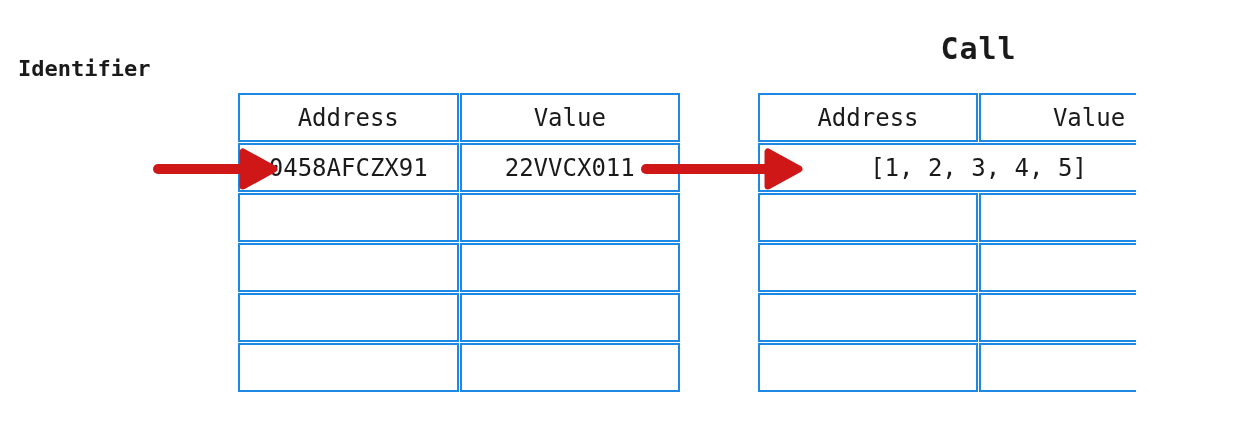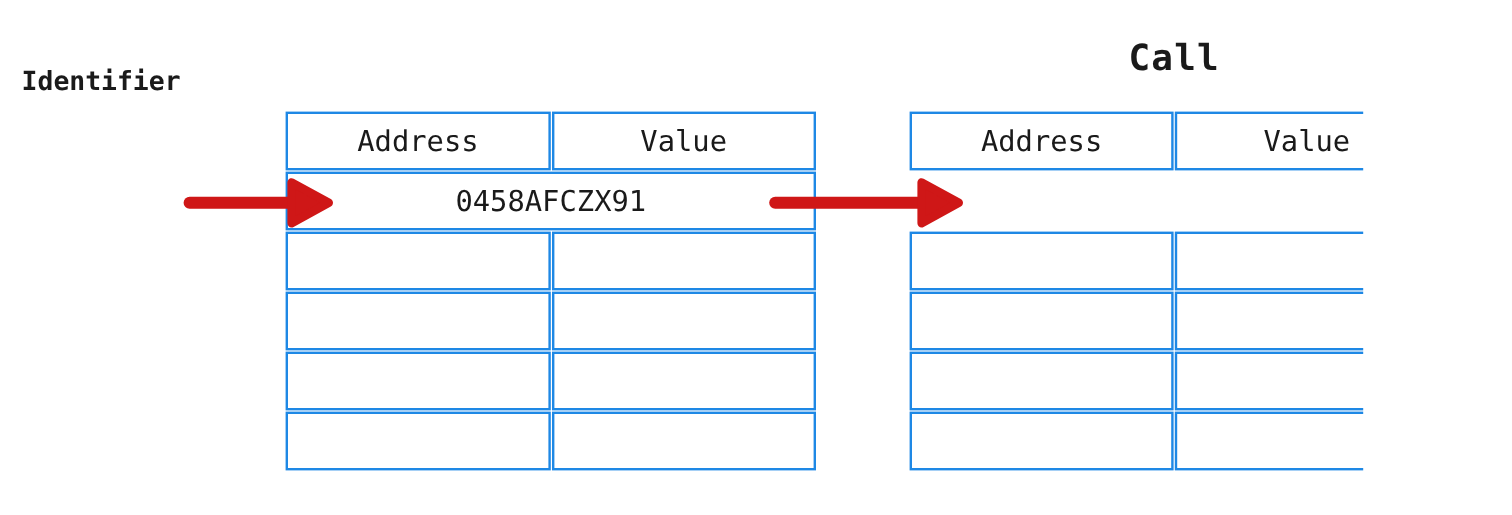--- a/index.html
+++ b/index.html
@@ -54,20 +54,21 @@
   <div class="table-title" id="heap-title">Call</div>
 
 
   <div class="memtable" id="callstack-table">
     <div class="trow">
       <div class="tcell">Address</div>
       <div class="tcell">Value</div>
     </div>
     <div class="trow">
       <div class="tcell">0458AFCZX91</div>
+      <div class="tcell">22VVCX011</div>
     </div>
     <div class="trow">
       <div class="tcell"></div>
       <div class="tcell"></div>
     </div>
     <div class="trow">
       <div class="tcell"></div>
       <div class="tcell"></div>
     </div>
     <div class="trow">
@@ -79,20 +80,21 @@
       <div class="tcell"></div>
     </div>
   </div>
 
   <div class="memtable" id="heap-table">
     <div class="trow">
       <div class="tcell">Address</div>
       <div class="tcell">Value</div>
     </div>
     <div class="trow">
+      <div class="tcell">[1, 2, 3, 4, 5]</div>
     </div>
     <div class="trow">
       <div class="tcell"></div>
       <div class="tcell"></div>
     </div>
     <div class="trow">
       <div class="tcell"></div>
       <div class="tcell"></div>
     </div>
     <div class="trow">

